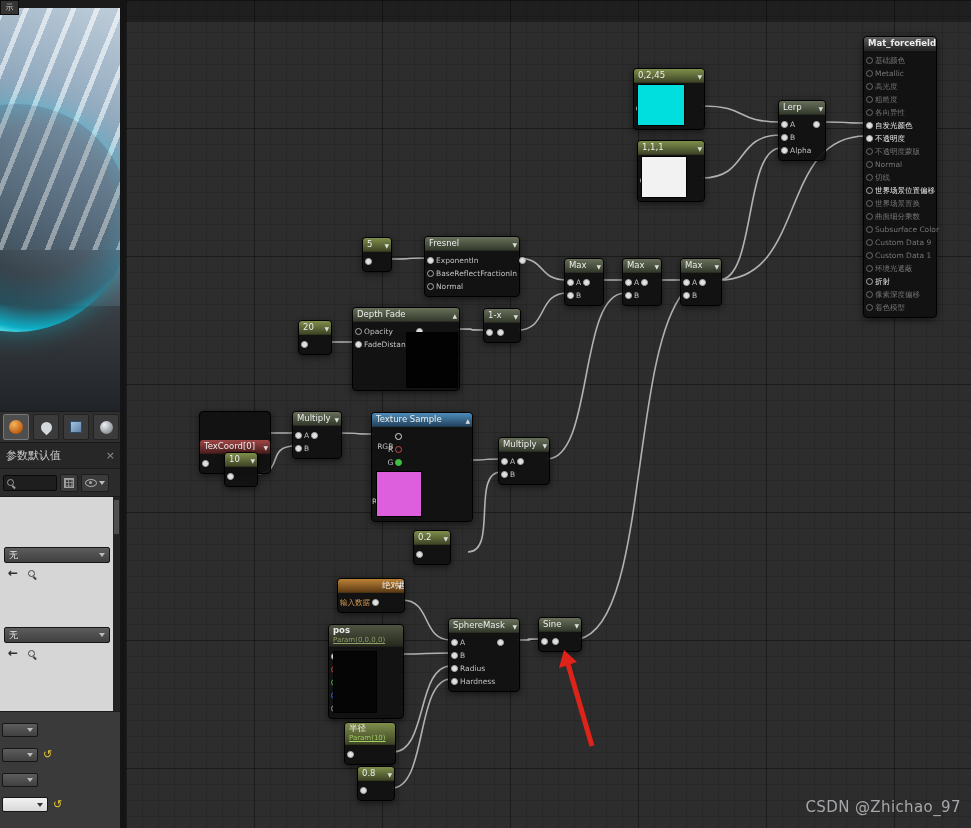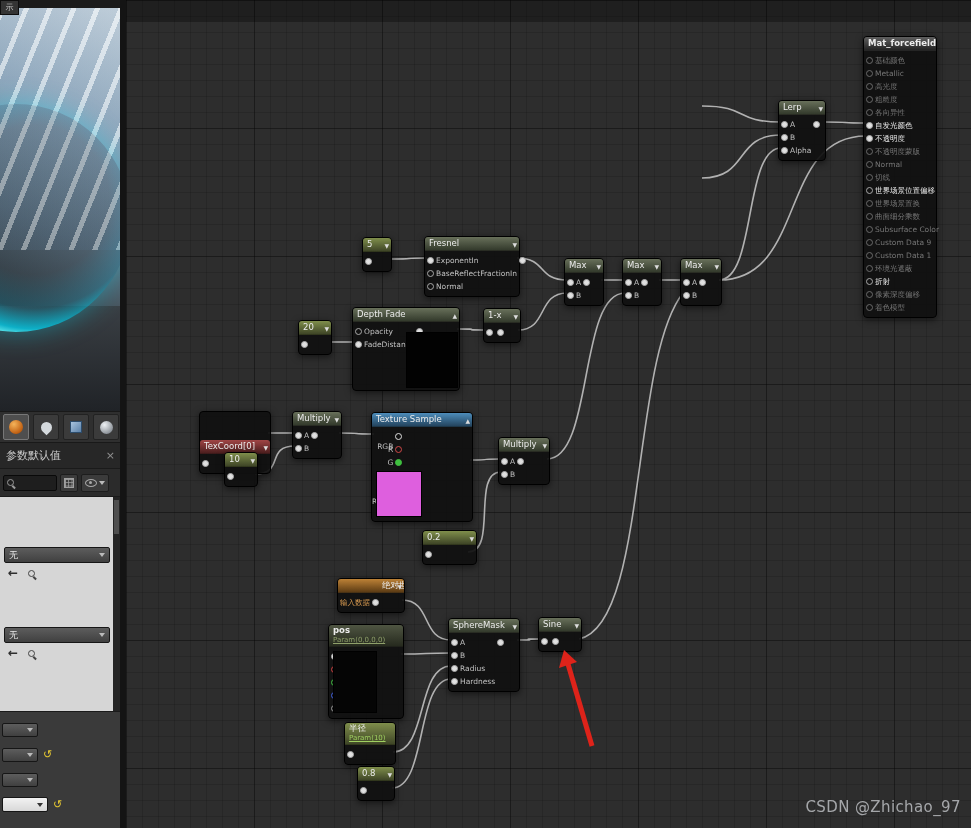--- a/index.html
+++ b/index.html
@@ -146,20 +146,46 @@
       <path d="M547 459 C593.8 459,578.2 293,625 293" class="wire"></path>
       <path d="M402 600 C432 600,421 640,451 640" class="wire"></path>
       <path d="M401 654 C431 654,421 653,451 653" class="wire"></path>
       <path d="M393 752 C427.8 752,416.2 666,451 666" class="wire"></path>
       <path d="M392 788 C427.4 788,415.6 679,451 679" class="wire"></path>
       <path d="M517 640 C547 640,511 639,541 639" class="wire"></path>
       <path d="M579 639 C648 625,630 360,683 293" class="wire"></path>
     </svg>
 
   <div id="nodes">
+      <div class="node" style="left: 633px; top: 68px; width: 72px; height: 62px;">
+        <div class="nhdr" style="background: linear-gradient(rgb(127, 142, 75), rgb(63, 70, 39));"><span class="ntitle">0,2,45</span><span class="narrow">▼</span></div>
+        <div class="ncols">
+          <div></div>
+          <div>
+            <div class="prow out" style="margin-top: 16px;">
+              <span class="plabel" style="color: rgb(192, 192, 192);"></span>
+              <span class="pin" style="border-color: rgb(168, 168, 168); background: rgb(224, 224, 224);"></span>
+            </div>
+          </div>
+        </div>
+        <div class="npreview" style="left: 3px; top: 15px; width: 48px; height: 42px; background: rgb(0, 222, 222);"></div>
+      </div>
+      <div class="node" style="left: 637px; top: 140px; width: 68px; height: 62px;">
+        <div class="nhdr" style="background: linear-gradient(rgb(127, 142, 75), rgb(63, 70, 39));"><span class="ntitle">1,1,1</span><span class="narrow">▼</span></div>
+        <div class="ncols">
+          <div></div>
+          <div>
+            <div class="prow out" style="margin-top: 16px;">
+              <span class="plabel" style="color: rgb(192, 192, 192);"></span>
+              <span class="pin" style="border-color: rgb(168, 168, 168); background: rgb(224, 224, 224);"></span>
+            </div>
+          </div>
+        </div>
+        <div class="npreview" style="left: 3px; top: 15px; width: 46px; height: 42px; background: rgb(242, 242, 242);"></div>
+      </div>
       <div class="node" style="left: 778px; top: 100px; width: 48px;">
         <div class="nhdr" style="background: linear-gradient(rgb(104, 112, 90), rgb(51, 58, 44));"><span class="ntitle">Lerp</span><span class="narrow">▼</span></div>
         <div class="ncols">
           <div>
             <div class="prow in">
               <span class="pin" style="border-color: rgb(168, 168, 168); background: rgb(224, 224, 224);"></span>
               <span class="plabel" style="color: rgb(192, 192, 192);">A</span>
             </div>
             <div class="prow in">
               <span class="pin" style="border-color: rgb(168, 168, 168); background: rgb(224, 224, 224);"></span>
@@ -508,21 +534,21 @@
             </div>
           </div>
           <div>
             <div class="prow out">
               <span class="plabel" style="color: rgb(192, 192, 192);"></span>
               <span class="pin" style="border-color: rgb(168, 168, 168); background: rgb(224, 224, 224);"></span>
             </div>
           </div>
         </div>
       </div>
-      <div class="node" style="left: 422px; top: 530px; width: 55px;">
+      <div class="node" style="left: 413px; top: 530px; width: 38px;">
         <div class="nhdr" style="background: linear-gradient(rgb(127, 142, 75), rgb(63, 70, 39));"><span class="ntitle">0.2</span><span class="narrow">▼</span></div>
         <div class="ncols">
           <div></div>
           <div>
             <div class="prow out">
               <span class="plabel" style="color: rgb(192, 192, 192);"></span>
               <span class="pin" style="border-color: rgb(168, 168, 168); background: rgb(224, 224, 224);"></span>
             </div>
           </div>
         </div>

